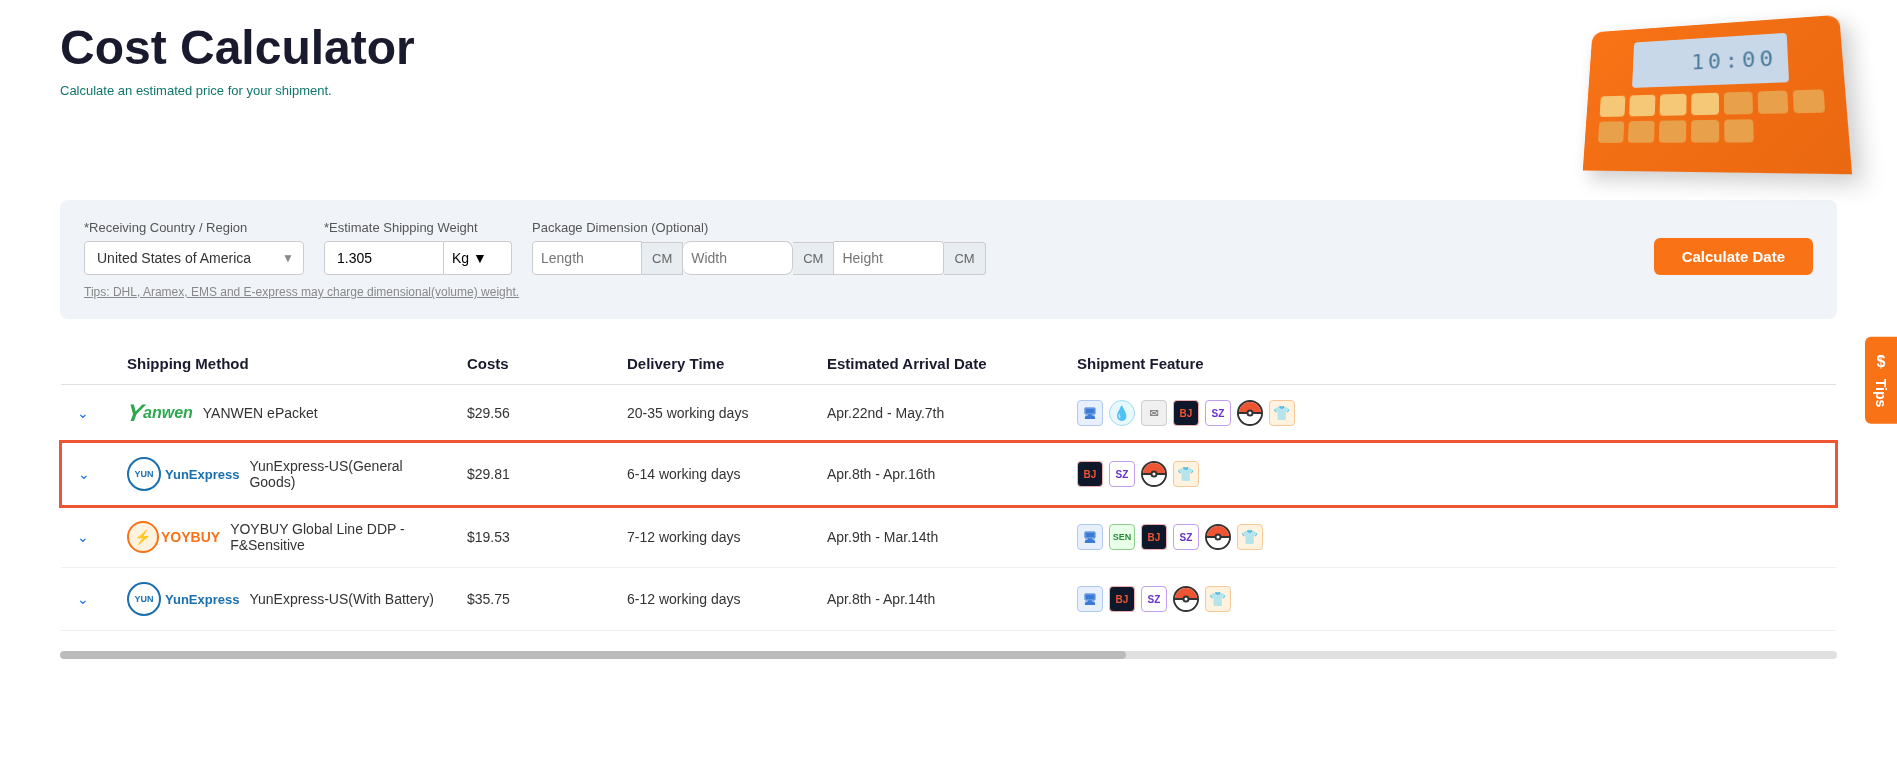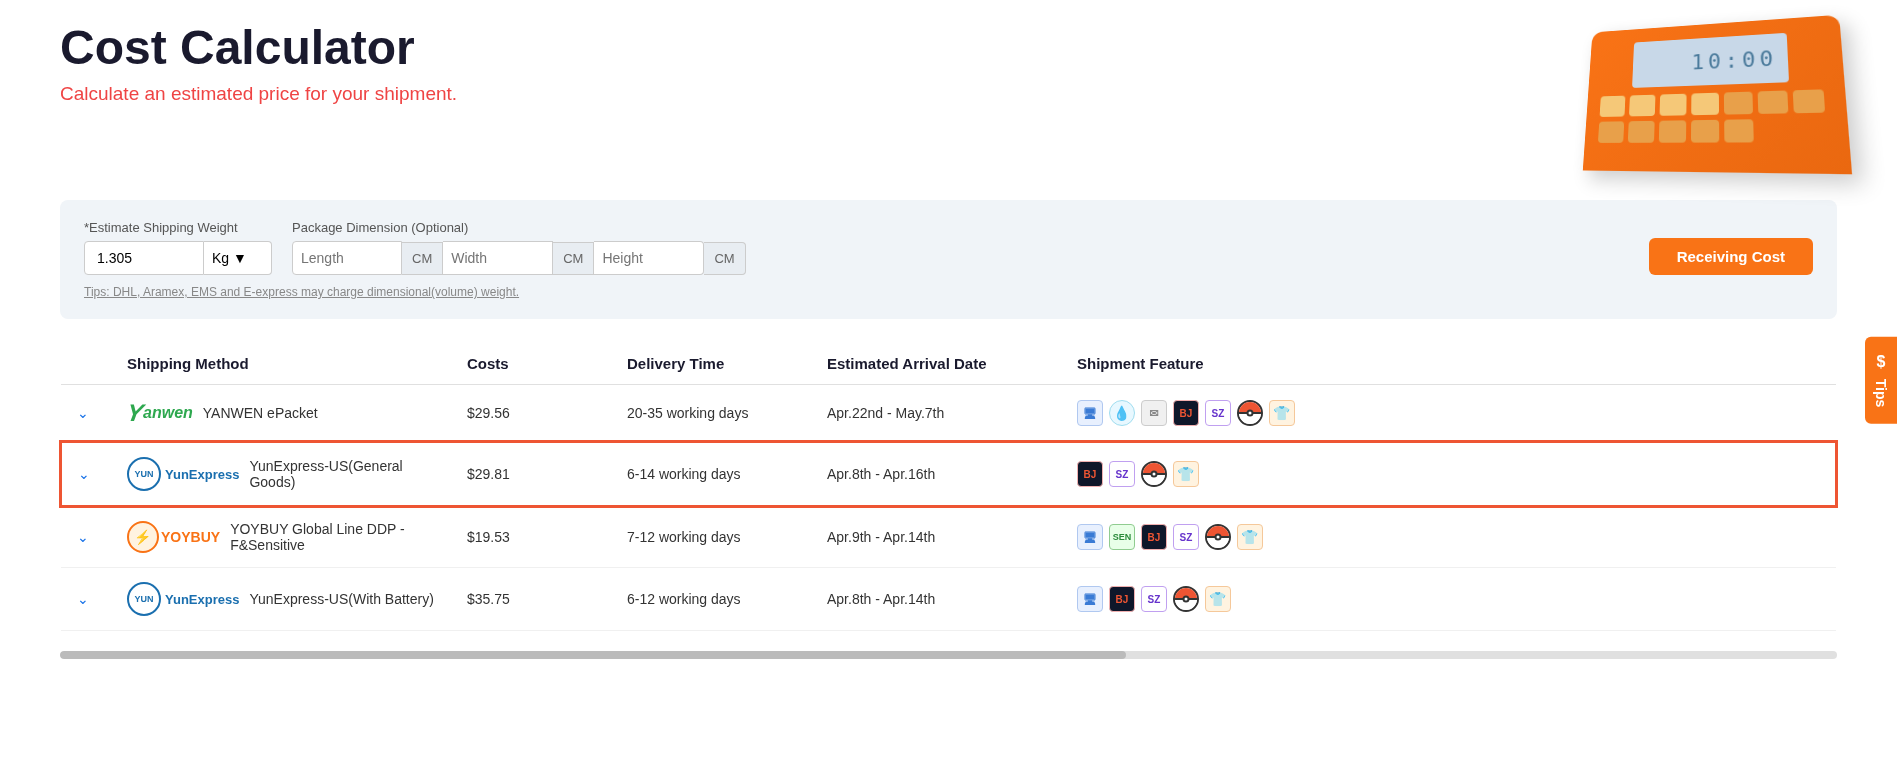--- a/index.html
+++ b/index.html
@@ -2,21 +2,21 @@
 <html><head>
   <meta charset="utf-8">
   <style>
     * { box-sizing: border-box; margin: 0; padding: 0; }
     body { font-family: Arial, sans-serif; background: #fff; color: #333; overflow-x: hidden; }
 
     .page-wrapper { max-width: 1897px; margin: 0 auto; position: relative; padding: 20px 60px 40px 60px; }
 
     .header-section { display: flex; align-items: flex-start; justify-content: space-between; margin-bottom: 20px; }
     .header-text h1 { font-size: 48px; font-weight: 900; color: #1a1a2e; margin-bottom: 8px; }
-    .header-text p { color: #ef4444; font-size: 19px; }
+    .header-text p { color: #0f766e; font-size: 13px; }
 
     .calculator-illustration {
       width: 280px; height: 160px; position: relative; flex-shrink: 0;
     }
     .calc-body {
       width: 260px; height: 150px;
       background: linear-gradient(135deg, #f97316 0%, #ea6810 100%);
       border-radius: 12px 12px 0 0;
       position: absolute; top: 0; right: 0;
       transform: perspective(300px) rotateX(10deg) rotateY(-10deg);
@@ -71,21 +71,21 @@
     .dim-input {
       border: 1px solid #ccc; padding: 8px 8px; font-size: 14px;
       width: 110px; outline: none;
     }
     .dim-input:first-child { border-radius: 4px 0 0 4px; }
     .dim-label {
       background: #e8edf2; border: 1px solid #ccc; border-left: none;
       padding: 8px 10px; font-size: 13px; color: #666;
     }
     .dim-label:last-of-type { border-right: none; }
-    .dim-input.mid { border-radius: 0; border-left: none; }
+    .dim-input.mid { border-radius: 8px; border-left: none; }
     .dim-input.last { border-radius: 0 4px 4px 0; border-left: none; }
 
     .calc-btn-main {
       background: #f97316; color: #fff; border: none; border-radius: 6px;
       padding: 10px 28px; font-size: 15px; font-weight: bold; cursor: pointer;
       white-space: nowrap; margin-left: auto; align-self: flex-end;
     }
 
     .tips-text { font-size: 12px; color: #888; margin-top: 10px; text-decoration: underline; }
 
@@ -201,20 +201,31 @@
           <span class="calc-btn"></span>
           <span class="calc-btn"></span>
         </div>
       </div>
     </div>
   </div>
 
   <div class="form-section">
     <div class="form-row">
 
+      <div class="form-group">
+        <label class="form-label">*Receiving Country / Region</label>
+        <div class="select-wrapper">
+          <select>
+            <option value="us" selected="">United States of America</option>
+            <option value="uk">United Kingdom</option>
+            <option value="ca">Canada</option>
+          </select>
+          <span class="select-arrow">▼</span>
+        </div>
+      </div>
 
       <div class="form-group">
         <label class="form-label">*Estimate Shipping Weight</label>
         <div class="weight-group">
           <input type="text" class="weight-input" value="1.305" style="">
           <select class="unit-select">
             <option value="kg" selected="">Kg ▼</option>
             <option value="lb">Lb</option>
           </select>
         </div>
@@ -225,21 +236,21 @@
         <div class="dimension-group">
           <input type="text" class="dim-input" placeholder="Length" style="">
           <span class="dim-label">CM</span>
           <input type="text" class="dim-input mid" placeholder="Width" style="">
           <span class="dim-label">CM</span>
           <input type="text" class="dim-input last" placeholder="Height" style="">
           <span class="dim-label" style="border-right:1px solid #ccc; border-radius:0 4px 4px 0;">CM</span>
         </div>
       </div>
 
-      <button class="calc-btn-main">Receiving Cost</button>
+      <button class="calc-btn-main">Calculate Date</button>
     </div>
     <p class="tips-text">Tips: DHL, Aramex, EMS and E-express may charge dimensional(volume) weight.</p>
   </div>
 
   <table class="results-table">
     <thead>
       <tr>
         <th></th>
         <th>Shipping Method</th>
         <th>Costs</th>
@@ -316,21 +327,21 @@
         <div style="display:flex;align-items:center;gap:10px;">
           <div class="yoybuy-logo">
         <div class="yoybuy-icon">⚡</div>
         <span class="yoybuy-text">YOYBUY</span>
       </div>
           <span class="method-name">YOYBUY Global Line DDP - F&amp;Sensitive</span>
         </div>
       </td>
       <td class="cost-cell">$19.53</td>
       <td class="delivery-cell">7-12 working days</td>
-      <td class="arrival-cell">Apr.9th - Apr.14th</td>
+      <td class="arrival-cell">Apr.9th - Mar.14th</td>
       <td>
         <div class="features">
           <div class="feat-icon feat-screen" title="Electronics">🖥</div>
               <div class="feat-icon feat-sen">SEN</div>
               <div class="feat-icon feat-bj">BJ</div>
               <div class="feat-icon feat-sz">SZ</div>
               <div class="feat-icon pokeball" style="width:26px;height:26px;border-radius:50%;background:white;border:2px solid #333;display:inline-flex;align-items:center;justify-content:center;overflow:hidden;position:relative;flex-shrink:0;">
       <div style="position:absolute;top:0;left:0;right:0;height:50%;background:#e53;"></div>
       <div style="position:absolute;bottom:0;left:0;right:0;height:50%;background:#fff;"></div>
       <div style="position:absolute;top:50%;left:0;right:0;height:2px;background:#333;transform:translateY(-50%);"></div>

